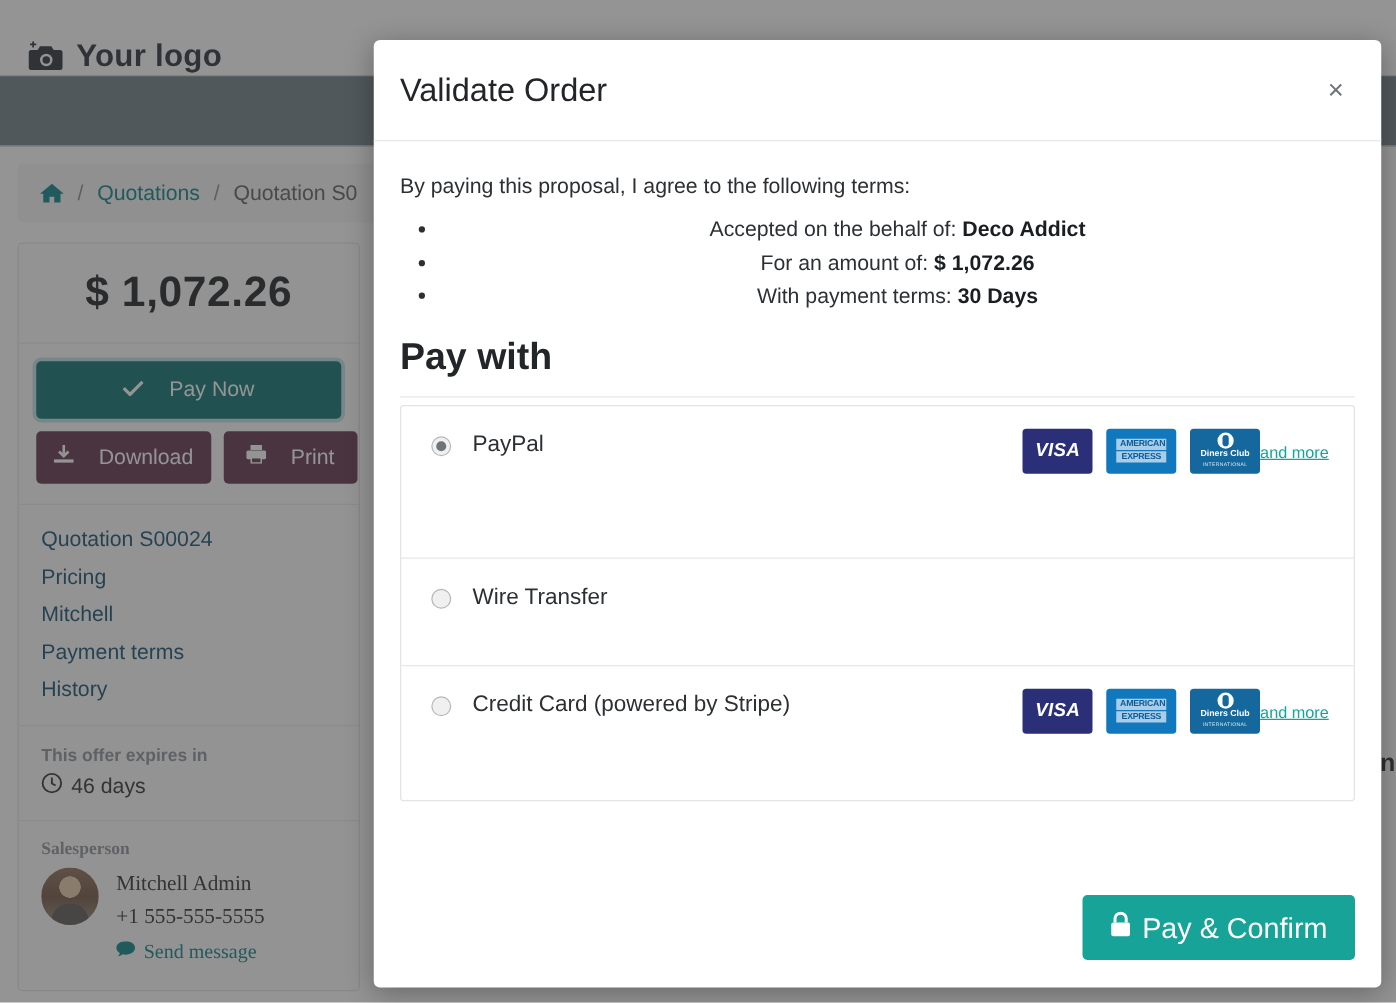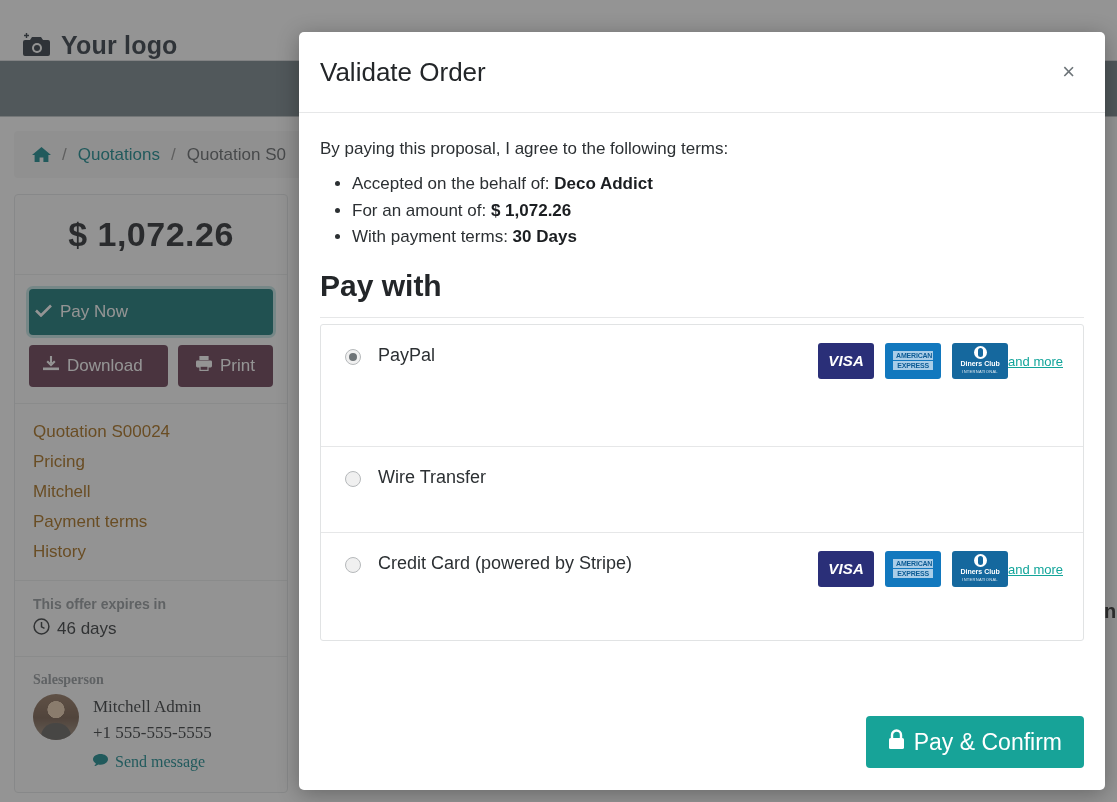--- a/index.html
+++ b/index.html
@@ -73,37 +73,37 @@
   }
   .card-actions {
     padding: 14px 14px 16px;
     border-bottom: 1px solid #e8eaeb;
   }
   .btn {
     border: none; border-radius: 4px;
     color: #ffffff;
     font-size: 17px;
     font-family: "Liberation Sans", sans-serif;
-    display: inline-flex; align-items: center; 
-    gap: 8px; cursor: pointer;
+    display: inline-flex; align-items: center; justify-content: center;
+    gap: 20px; cursor: pointer;
   }
   .btn-pay {
     width: 100%; height: 46px;
     background: #016b6b;
     box-shadow: 0 0 0 3px rgba(0,150,150,.25);
     margin-bottom: 10px;
   }
   .btn-row { display: flex; gap: 10px; }
   .btn-dl { background: #5b2c44; height: 42px; flex: 1 1 auto; padding: 0 14px; }
   .btn-print { background: #5b2c44; height: 42px; padding: 0 18px; }
 
   .card-links { padding: 13px 0 13px; border-bottom: 1px solid #e8eaeb; }
   .card-link {
     display: block; padding: 5px 18px;
-    font-size: 17px; color: #a16207; text-decoration: none;
+    font-size: 17px; color: #0c4a6e; text-decoration: none;
   }
 
   .card-expire { padding: 15px 18px 16px; border-bottom: 1px solid #e8eaeb; }
   .muted-title { font-size: 14px; font-weight: 700; color: #8b9094; margin-bottom: 6px; }
   .expire-val { font-size: 17px; color: #24282b; display:flex; align-items:center; gap:7px; }
 
   .card-sales { padding: 15px 18px 18px; font-family: Liberation Serif, serif; }
   .sales-row { display: flex; align-items: flex-start; gap: 14px; margin-top: 6px; }
   .avatar {
     width: 46px; height: 46px; border-radius: 50%;
@@ -165,21 +165,21 @@
     font-family: "Liberation Sans", sans-serif;
   }
 
   .modal-body {
     flex: 1 1 auto;
     padding: 26px 21px 0 21px;
     overflow: hidden;
   }
   .terms-lead { font-size: 17px; color: #2c3033; margin: 0 0 12px 0; }
   .terms-list { margin: 0 0 10px 0; padding-left: 32px; }
-  .terms-list li { font-size: 17px; color: #2c3033; line-height: 1.56; }
+  .terms-list li { font-size: 17px; color: #2c3033; line-height: 1.56; text-align: center; }
   .terms-list b { color: #1b1e21; }
 
   .paywith {
     font-size: 30px; font-weight: 700; color: #232629;
     margin: 18px 0 14px 0;
   }
   .hr { border: none; border-top: 1px solid #e6e7e8; margin: 0 0 6px 0; }
 
   .options {
     border: 1px solid #e1e3e4;

